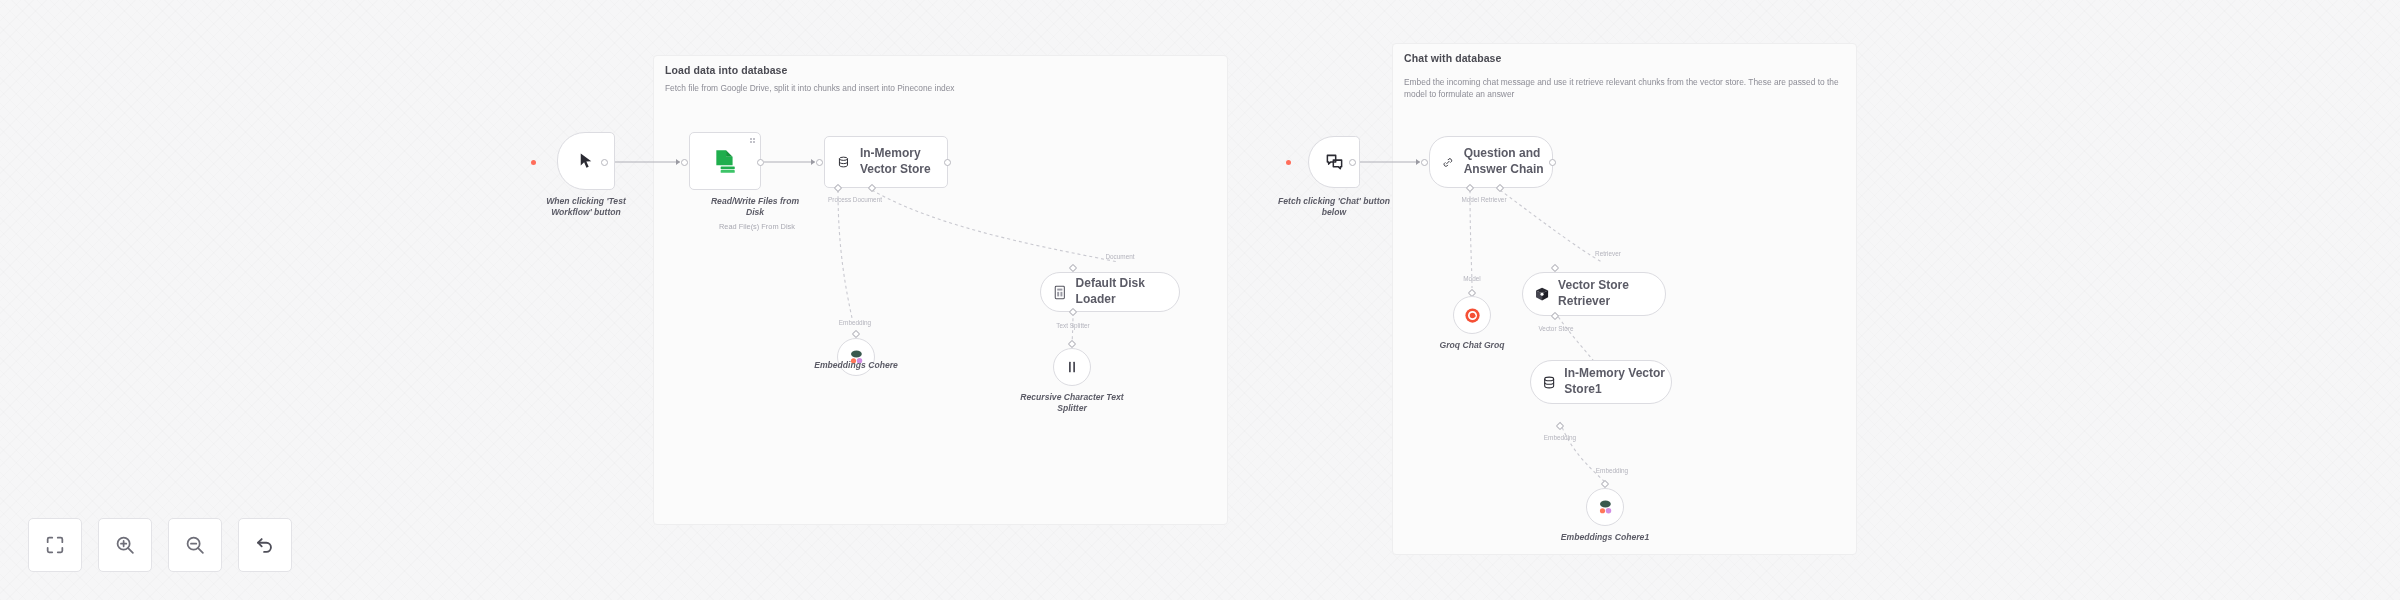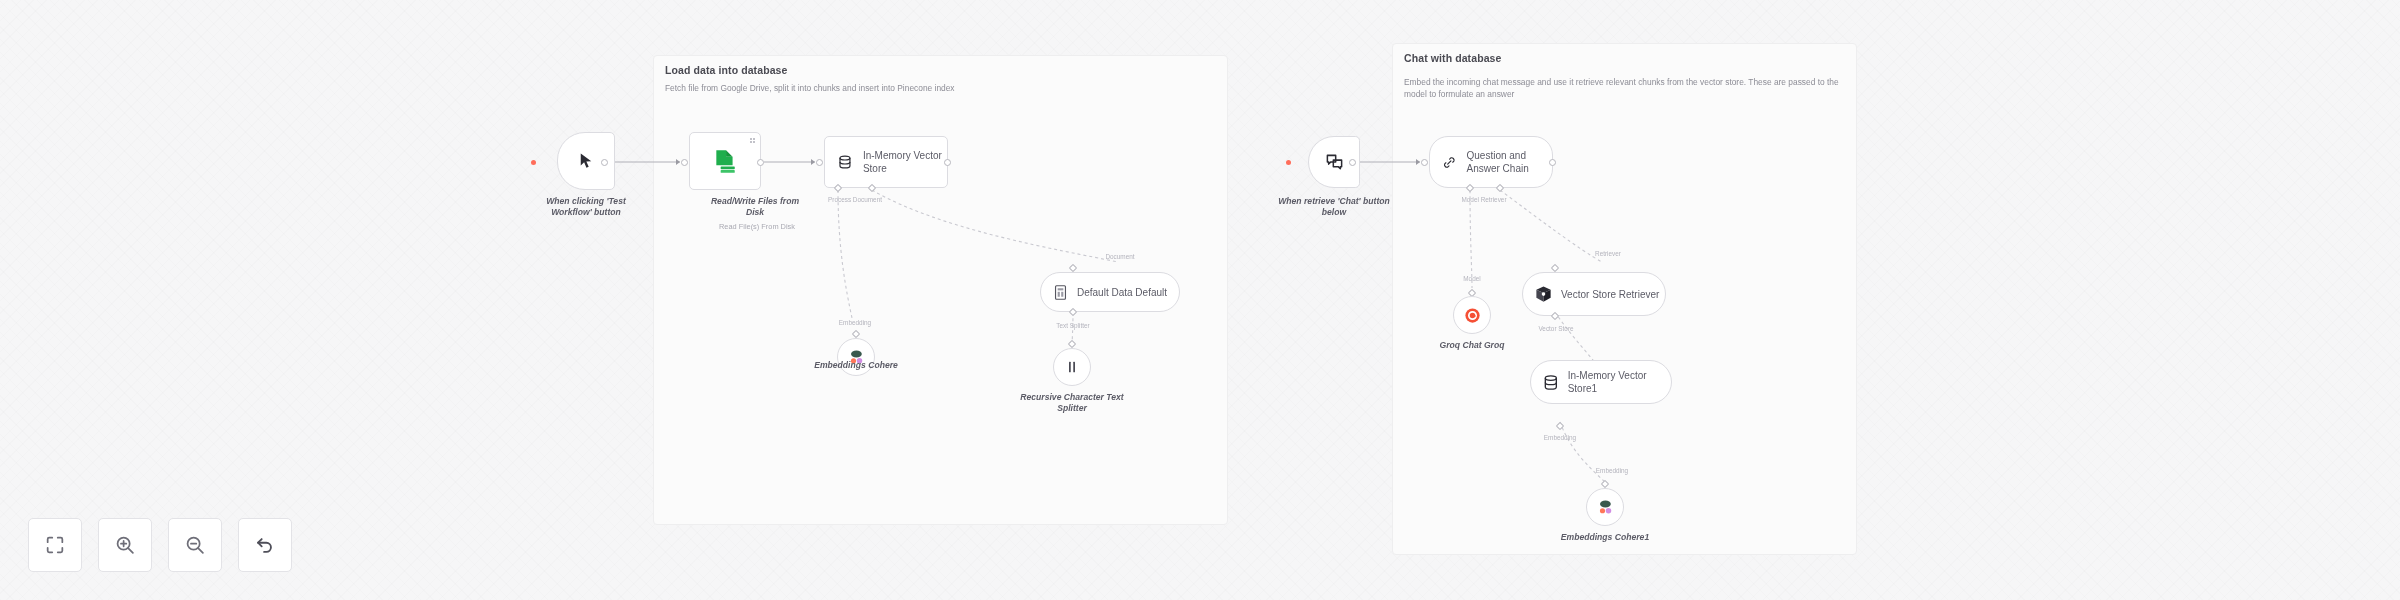--- a/index.html
+++ b/index.html
@@ -85,24 +85,24 @@
     font-weight: 600;
     font-style: italic;
   }
   .node-sublabel {
     position: absolute;
     text-align: center;
     font-size: 7.4px;
     color: #a9a9b2;
   }
   .node-inline-label {
-    font-size: 10px;
+    font-size: 12px;
     line-height: 1.3;
     color: #5b5b66;
-    font-weight: 400;
+    font-weight: 700;
     white-space: pre-line;
   }
 
   
   .edge-label {
     position: absolute;
     font-size: 6.4px;
     color: #b4b4bd;
     white-space: nowrap;
     transform: translate(-50%, -50%);
@@ -259,21 +259,21 @@
 
   <div class="edge-label" style="left:1120px; top:256px;">Document</div>
   <div class="port diamond" style="left:1070px; top:265px;"></div>
   <div class="node sub" style="left:1040px; top:272px; width:140px; height:40px;">
     <svg width="17" height="17" viewBox="0 0 24 24">
       <rect x="5" y="2.5" width="14" height="19" rx="1.4" fill="none" stroke="#55555f" stroke-width="1.6"></rect>
       <rect x="8" y="6" width="8" height="3" fill="#9a9aa4"></rect>
       <rect x="8" y="11" width="3" height="7" fill="#9a9aa4"></rect>
       <rect x="13" y="11" width="3" height="7" fill="#9a9aa4"></rect>
     </svg>
-    <span class="node-inline-label">Default Data Default</span>
+    <span class="node-inline-label">Default Disk Loader</span>
   </div>
   <div class="port diamond" style="left:1070px; top:309px;"></div>
 
   <div class="edge-label" style="left:1073px; top:325px;">Text Splitter</div>
   <div class="port diamond" style="left:1069px; top:341px;"></div>
   <div class="node round" style="left:1053px; top:348px; width:38px; height:38px;">
     <svg width="16" height="16" viewBox="0 0 24 24">
       <rect x="7.5" y="4" width="2.6" height="16" rx="0.8" fill="#4a4a54"></rect>
       <rect x="13.9" y="4" width="2.6" height="16" rx="0.8" fill="#4a4a54"></rect>
     </svg>
@@ -282,21 +282,21 @@
 
   <div class="pin-dot" style="left:1286px; top:160px;"></div>
 
   <div class="node trigger" style="left:1308px; top:136px; width:52px; height:52px;">
     <svg width="19" height="19" viewBox="0 0 24 24">
       <path d="M3 3 L13.5 3 L13.5 11.5 L7 11.5 L4.6 14 L4.6 11.5 L3 11.5 Z" fill="none" stroke="#2b2b33" stroke-width="1.9" stroke-linejoin="round"></path>
       <path d="M10.5 9 L21 9 L21 17.5 L19.4 17.5 L19.4 20 L17 17.5 L10.5 17.5 Z" fill="none" stroke="#2b2b33" stroke-width="1.9" stroke-linejoin="round"></path>
     </svg>
   </div>
   <div class="port" style="left:1349px; top:158.5px;"></div>
-  <div class="node-label" style="left:1278px; top:196px; width:112px;">When retrieve 'Chat' button below</div>
+  <div class="node-label" style="left:1278px; top:196px; width:112px;">Fetch clicking 'Chat' button below</div>
 
   <div class="arrow-in" style="left:1416px; top:159px;"></div>
   <div class="port" style="left:1421px; top:158.5px;"></div>
   <div class="node wide" style="left:1429px; top:136px; width:124px; height:52px;border-radius:19px;">
     <svg width="21" height="21" viewBox="0 0 24 24">
       <path d="M9.4 14.8 L14.8 9.4" stroke="#2b2b33" stroke-width="1.9" stroke-linecap="round"></path>
       <path d="M11.6 17.6 L9.6 19.6 A4.1 4.1 0 0 1 4.4 14.4 L6.4 12.4" fill="none" stroke="#2b2b33" stroke-width="1.9" stroke-linecap="round"></path>
       <path d="M12.6 6.4 L14.6 4.4 A4.1 4.1 0 0 1 19.8 9.6 L17.8 11.6" fill="none" stroke="#2b2b33" stroke-width="1.9" stroke-linecap="round"></path>
     </svg>
     <span class="node-inline-label">Question and Answer Chain</span>

